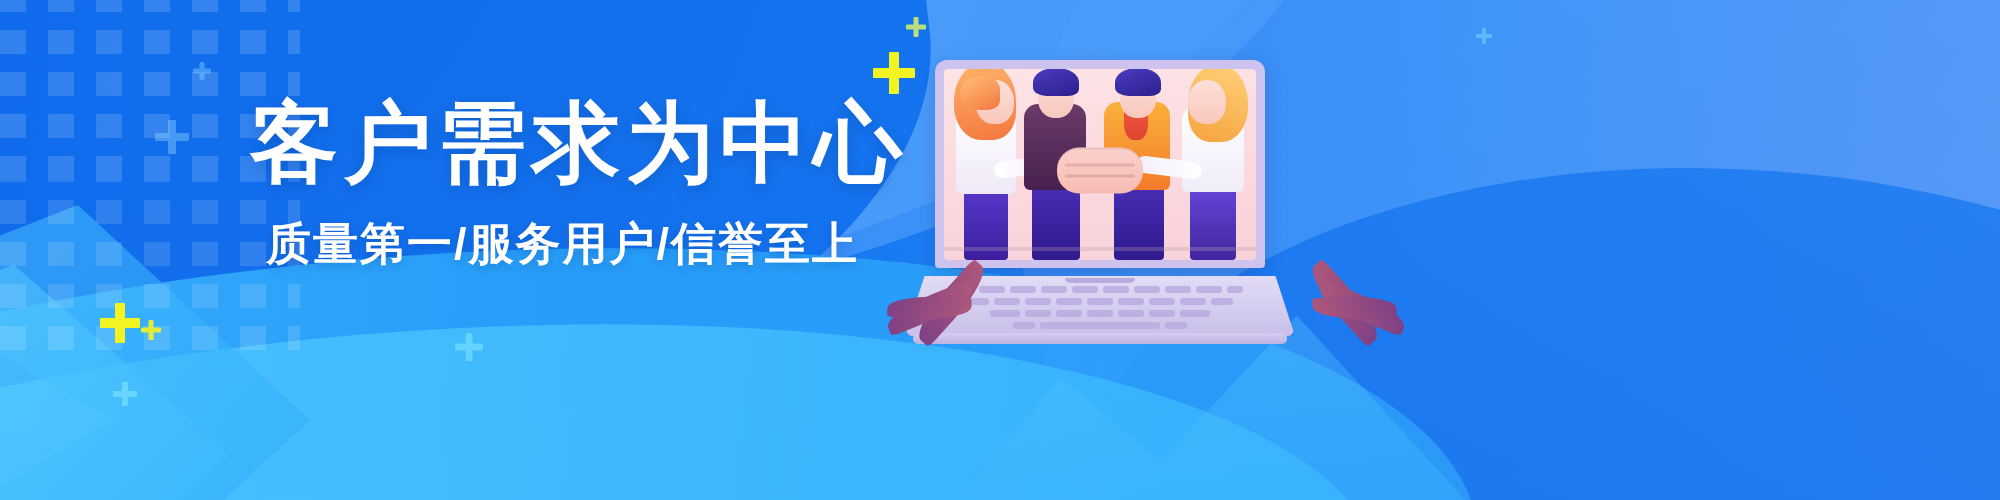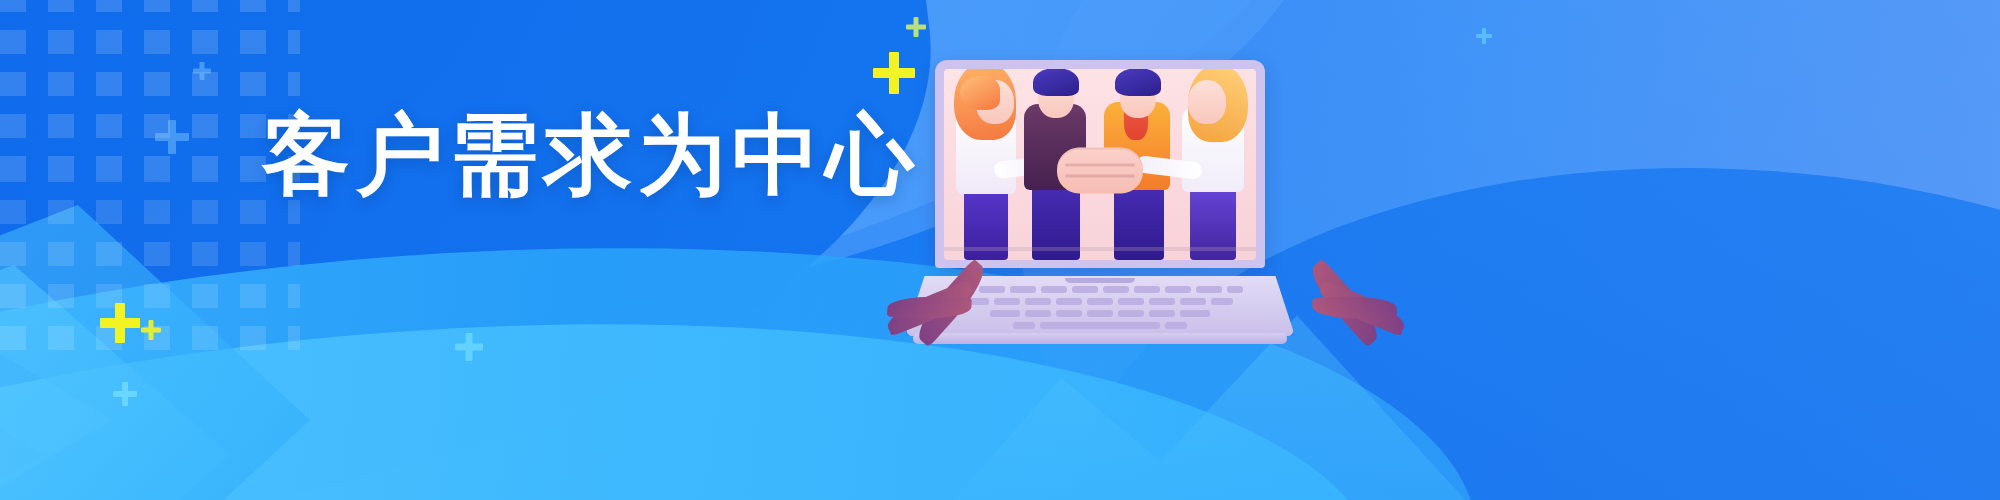--- a/index.html
+++ b/index.html
@@ -128,21 +128,21 @@
   .p7{color:#8fd4ff;--t:8px;width:34px;height:34px;left:155px;top:120px;opacity:.42;}
   .p8{color:#8fd4ff;--t:5px;width:18px;height:18px;left:193px;top:62px;opacity:.42;}
   .p9{color:#6ad6ff;--t:4px;width:16px;height:16px;left:1476px;top:28px;opacity:.6;}
 
   
   .copy{
     position:absolute;left:250px;top:96px;width:620px;
     z-index:6;
   }
   .headline{
-    margin:12px;
+    margin:0;
     font-size:88px;
     line-height:1.06;
     font-weight:bold;
     color:#ffffff;
     letter-spacing:6px;
     text-shadow:0 4px 14px rgba(7,52,120,.28);
     white-space:nowrap;
   }
   .subline{
     margin:30px 0 0 16px;
@@ -258,20 +258,21 @@
   <div class="plus p1"></div>
   <div class="plus p2"></div>
   <div class="plus p3"></div>
   <div class="plus p4"></div>
   <div class="plus p5"></div>
   <div class="plus p6"></div>
   <div class="plus p9"></div>
 
   <div class="copy">
     <h1 class="headline">客户需求为中心</h1>
+    <p class="subline">质量第一/服务用户/信誉至上</p>
   </div>
 
   <div class="laptop">
 
     <div class="leaf lf1"></div>
     <div class="leaf lf2"></div>
     <div class="leaf lf3"></div>
     <div class="leaf rf1"></div>
     <div class="leaf rf2"></div>
     <div class="leaf rf3"></div>

